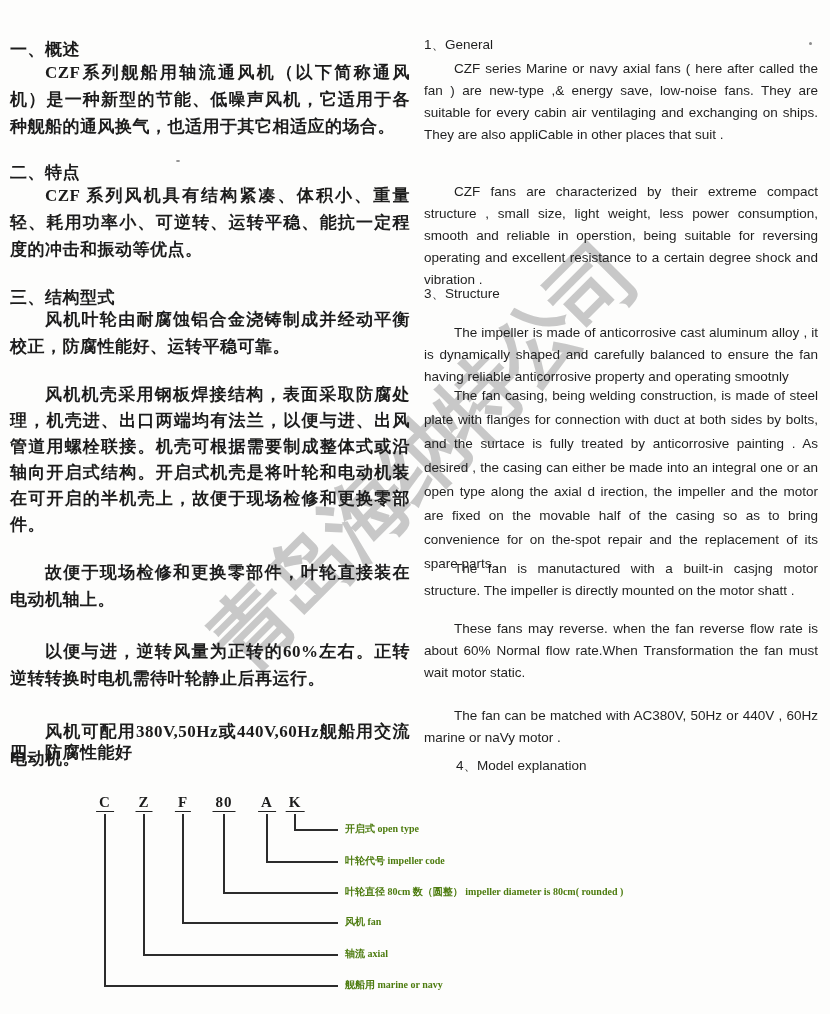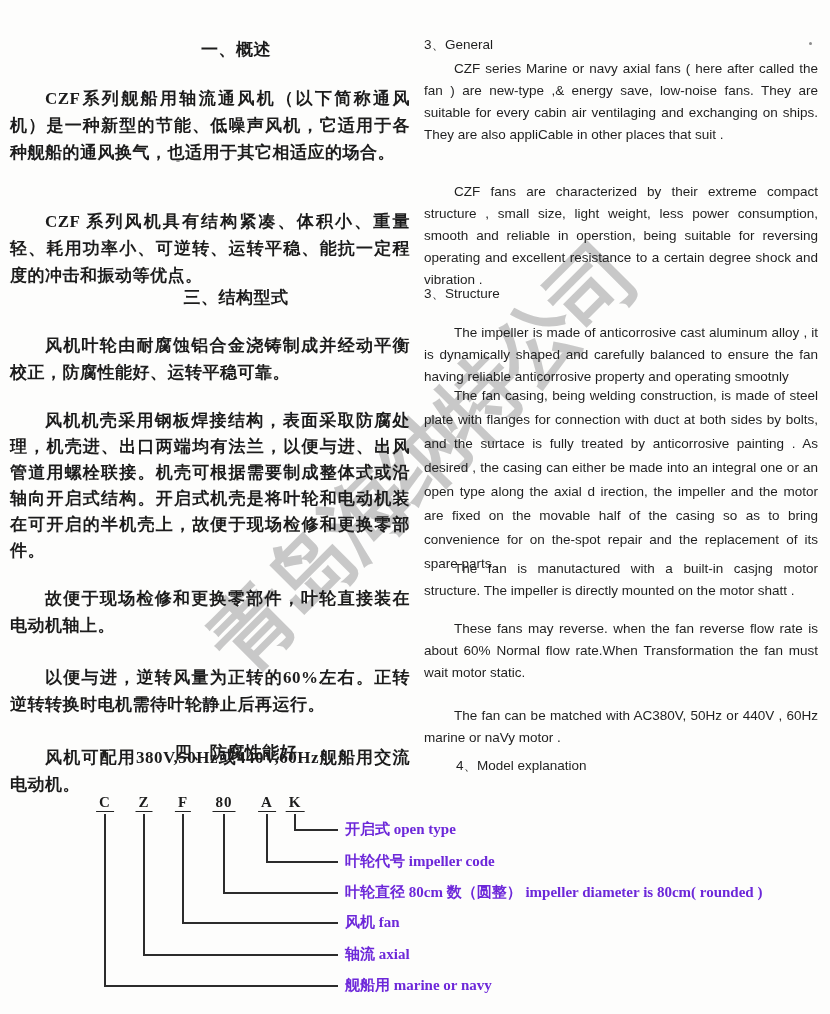--- a/index.html
+++ b/index.html
@@ -14,63 +14,64 @@
     transform:translate(-50%,-50%) rotate(-45deg);
     font-size:84px;font-weight:bold;letter-spacing:-4px;white-space:nowrap;
     color:#8a8a8a;opacity:.45;z-index:1;
     font-family:"Liberation Serif","DejaVu Serif",serif;
   }
   .content{position:absolute;inset:0;z-index:2;}
   
   .zh{position:absolute;left:10px;width:400px;
       font-weight:bold;font-size:17px;line-height:27px;letter-spacing:.5px;
       text-align:justify;}
-  .zh.head{width:420px;text-align:center;margin-left:16px;}
-  .zh.ind{text-indent:35px;margin-top:26px;}
+  .zh.head{width:420px;text-align:left;}
+  .zh.ind{text-indent:35px;}
   
   .en{position:absolute;left:424px;width:394px;
       font-family:"Liberation Sans","DejaVu Sans",sans-serif;
       font-size:13.5px;line-height:22px;color:#1f1f1f;text-align:justify;}
   .en.head{text-align:left;}
   .en.ind{text-indent:30px;}
   
   .code-letter{
     position:absolute;transform:translateX(-50%);
     font-size:15px;font-weight:600;letter-spacing:1px;
     padding:0 3px 1px;border-bottom:1.5px solid #222;line-height:15px;
   }
   .vline{position:absolute;width:1.5px;background:#2c2c2c;}
   .hline{position:absolute;height:1.5px;background:#2c2c2c;}
   .row-label{
-    position:absolute;left:345px;font-size:15px;line-height:20px;
-    font-weight:600;color:#6d28d9;white-space:nowrap;
+    position:absolute;left:345px;font-size:10px;line-height:20px;
+    font-weight:600;color:#4d7c0f;white-space:nowrap;
   }
   .speck{position:absolute;background:#8c8c8c;border-radius:50%;}
 </style>
 </head>
 <body>
 
 <div class="page">
 
   <div class="watermark">青岛海纳特公司</div>
 
   <div class="content">
 
     <div class="zh head" style="top:36px">一、概述</div>
     <div class="zh ind" style="top:59px">CZF系列舰船用轴流通风机（以下简称通风机）是一种新型的节能、低噪声风机，它适用于各种舰船的通风换气，也适用于其它相适应的场合。</div>
+    <div class="zh head" style="top:159px">二、特点</div>
     <div class="zh ind" style="top:182px">CZF 系列风机具有结构紧凑、体积小、重量轻、耗用功率小、可逆转、运转平稳、能抗一定程度的冲击和振动等优点。</div>
     <div class="zh head" style="top:284px">三、结构型式</div>
     <div class="zh ind" style="top:306px">风机叶轮由耐腐蚀铝合金浇铸制成并经动平衡校正，防腐性能好、运转平稳可靠。</div>
     <div class="zh ind" style="top:382px;line-height:26px">风机机壳采用钢板焊接结构，表面采取防腐处理，机壳进、出口两端均有法兰，以便与进、出风管道用螺栓联接。机壳可根据需要制成整体式或沿轴向开启式结构。开启式机壳是将叶轮和电动机装在可开启的半机壳上，故便于现场检修和更换零部件。</div>
     <div class="zh ind" style="top:559px">故便于现场检修和更换零部件，叶轮直接装在电动机轴上。</div>
     <div class="zh ind" style="top:638px">以便与进，逆转风量为正转的60%左右。正转逆转转换时电机需待叶轮静止后再运行。</div>
     <div class="zh ind" style="top:718px">风机可配用380V,50Hz或440V,60Hz舰船用交流电动机。</div>
     <div class="zh head" style="top:739px">四、防腐性能好</div>
 
-    <div class="en head" style="top:34px">3、General</div>
+    <div class="en head" style="top:34px">1、General</div>
     <div class="en ind" style="top:58px">CZF series Marine or navy axial fans ( here after called the fan ) are new-type ,&amp; energy save, low-noise fans. They are suitable for every cabin air ventilaging and exchanging on ships. They are also appliCable in other places that suit .</div>
     <div class="en ind" style="top:181px">CZF fans are characterized by their extreme compact structure , small  size, light weight, less power consumption, smooth and reliable in operstion, being suitable for reversing operating and excellent resistance to a certain degree shock and vibration .</div>
     <div class="en head" style="top:283px">3、Structure</div>
     <div class="en ind" style="top:322px">The impeller is made of anticorrosive cast aluminum alloy , it is dynamically shaped and carefully balanced to ensure the fan having reliable anticorrosive property and operating smootnly</div>
     <div class="en ind" style="top:384px;line-height:24px">The fan casing, being welding construction, is made of steel plate with flanges for connection with duct at both sides by bolts, and the surtace is fully treated by anticorrosive painting . As desired , the casing can either be made into an integral one or an open type along the axial d irection, the impeller and the motor are fixed on the movable half of the casing so as to bring convenience for on the-spot repair and the replacement of its spare parts .</div>
     <div class="en ind" style="top:558px">The fan is manutactured with a built-in casjng motor structure. The impeller is directly mounted on the motor shatt .</div>
     <div class="en ind" style="top:618px">These fans may reverse. when the fan reverse flow rate is about 60% Normal flow rate.When Transformation the fan must wait motor static.</div>
     <div class="en ind" style="top:705px">The fan can be matched with AC380V, 50Hz or 440V , 60Hz marine or naVy motor .</div>
     <div class="en head" style="top:755px;padding-left:32px">4、Model explanation</div>
 

